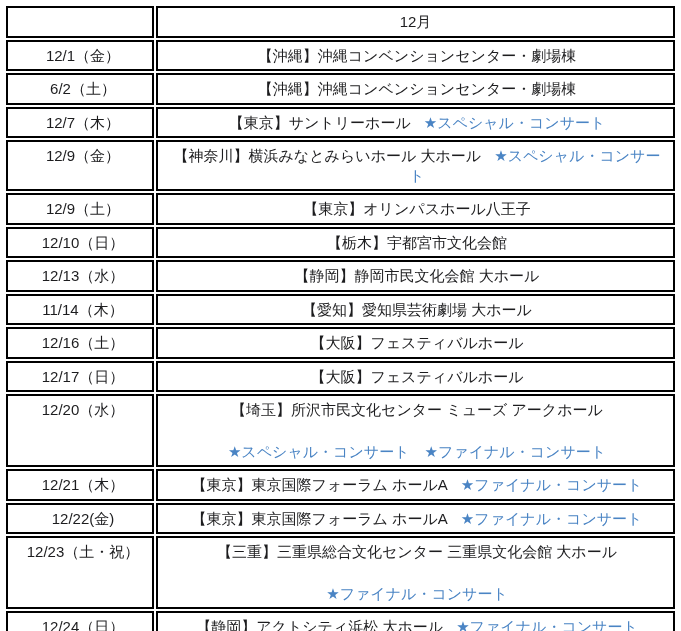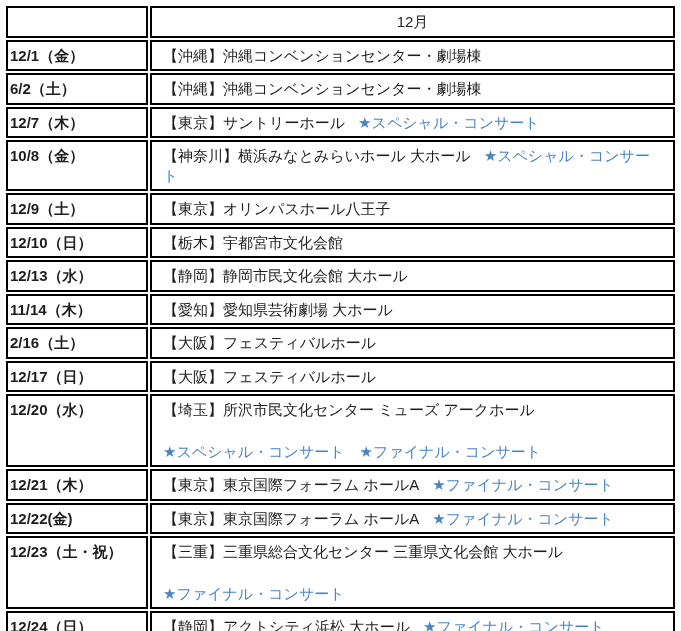--- a/index.html
+++ b/index.html
@@ -29,31 +29,31 @@
     line-height: 1.3;
     color: var(--text-color, #1d1d1f);
     padding: 4px 8px;
     vertical-align: top;
     background: #ffffff;
     overflow: hidden;
     white-space: nowrap;
   }
   th.col-date, td.date {
     width: 134px;
-    text-align: left;
-    padding-left: 2px;
+    text-align: center;
+    padding-left: 8px;
     padding-right: 2px;
-    font-weight: bold;
+    font-weight: normal;
   }
   th.col-venue {
     text-align: center;
     font-weight: normal;
   }
   td.venue {
-    text-align: left;
+    text-align: center;
     padding-left: 11px;
     white-space: normal;
   }
   .star {
     color: var(--highlight-color, #4a84c4);
   }
   .star.inline { margin-left: 13px; }
   .star.inline:empty { margin-left: 0; }
   .star.block {
     display: block;
@@ -83,41 +83,41 @@
       </tr>
       <tr>
         <td class="date">6/2（土）</td>
         <td class="venue"><span>【沖縄】沖縄コンベンションセンター・劇場棟</span><span class="star inline"></span></td>
       </tr>
       <tr>
         <td class="date">12/7（木）</td>
         <td class="venue"><span>【東京】サントリーホール</span><span class="star inline">★スペシャル・コンサート</span></td>
       </tr>
       <tr>
-        <td class="date">10/8（金）</td>
+        <td class="date">12/9（金）</td>
         <td class="venue"><span>【神奈川】横浜みなとみらいホール 大ホール</span><span class="star inline">★スペシャル・コンサート</span></td>
       </tr>
       <tr>
         <td class="date">12/9（土）</td>
         <td class="venue"><span>【東京】オリンパスホール八王子</span><span class="star inline"></span></td>
       </tr>
       <tr>
         <td class="date">12/10（日）</td>
         <td class="venue"><span>【栃木】宇都宮市文化会館</span><span class="star inline"></span></td>
       </tr>
       <tr>
         <td class="date">12/13（水）</td>
         <td class="venue"><span>【静岡】静岡市民文化会館 大ホール</span><span class="star inline"></span></td>
       </tr>
       <tr>
         <td class="date">11/14（木）</td>
         <td class="venue"><span>【愛知】愛知県芸術劇場 大ホール</span><span class="star inline"></span></td>
       </tr>
       <tr>
-        <td class="date">2/16（土）</td>
+        <td class="date">12/16（土）</td>
         <td class="venue"><span>【大阪】フェスティバルホール</span><span class="star inline"></span></td>
       </tr>
       <tr>
         <td class="date">12/17（日）</td>
         <td class="venue"><span>【大阪】フェスティバルホール</span><span class="star inline"></span></td>
       </tr>
       <tr>
         <td class="date">12/20（水）</td>
         <td class="venue"><span>【埼玉】所沢市民文化センター ミューズ アークホール</span><span class="star block">★スペシャル・コンサート　★ファイナル・コンサート</span></td>
       </tr>

